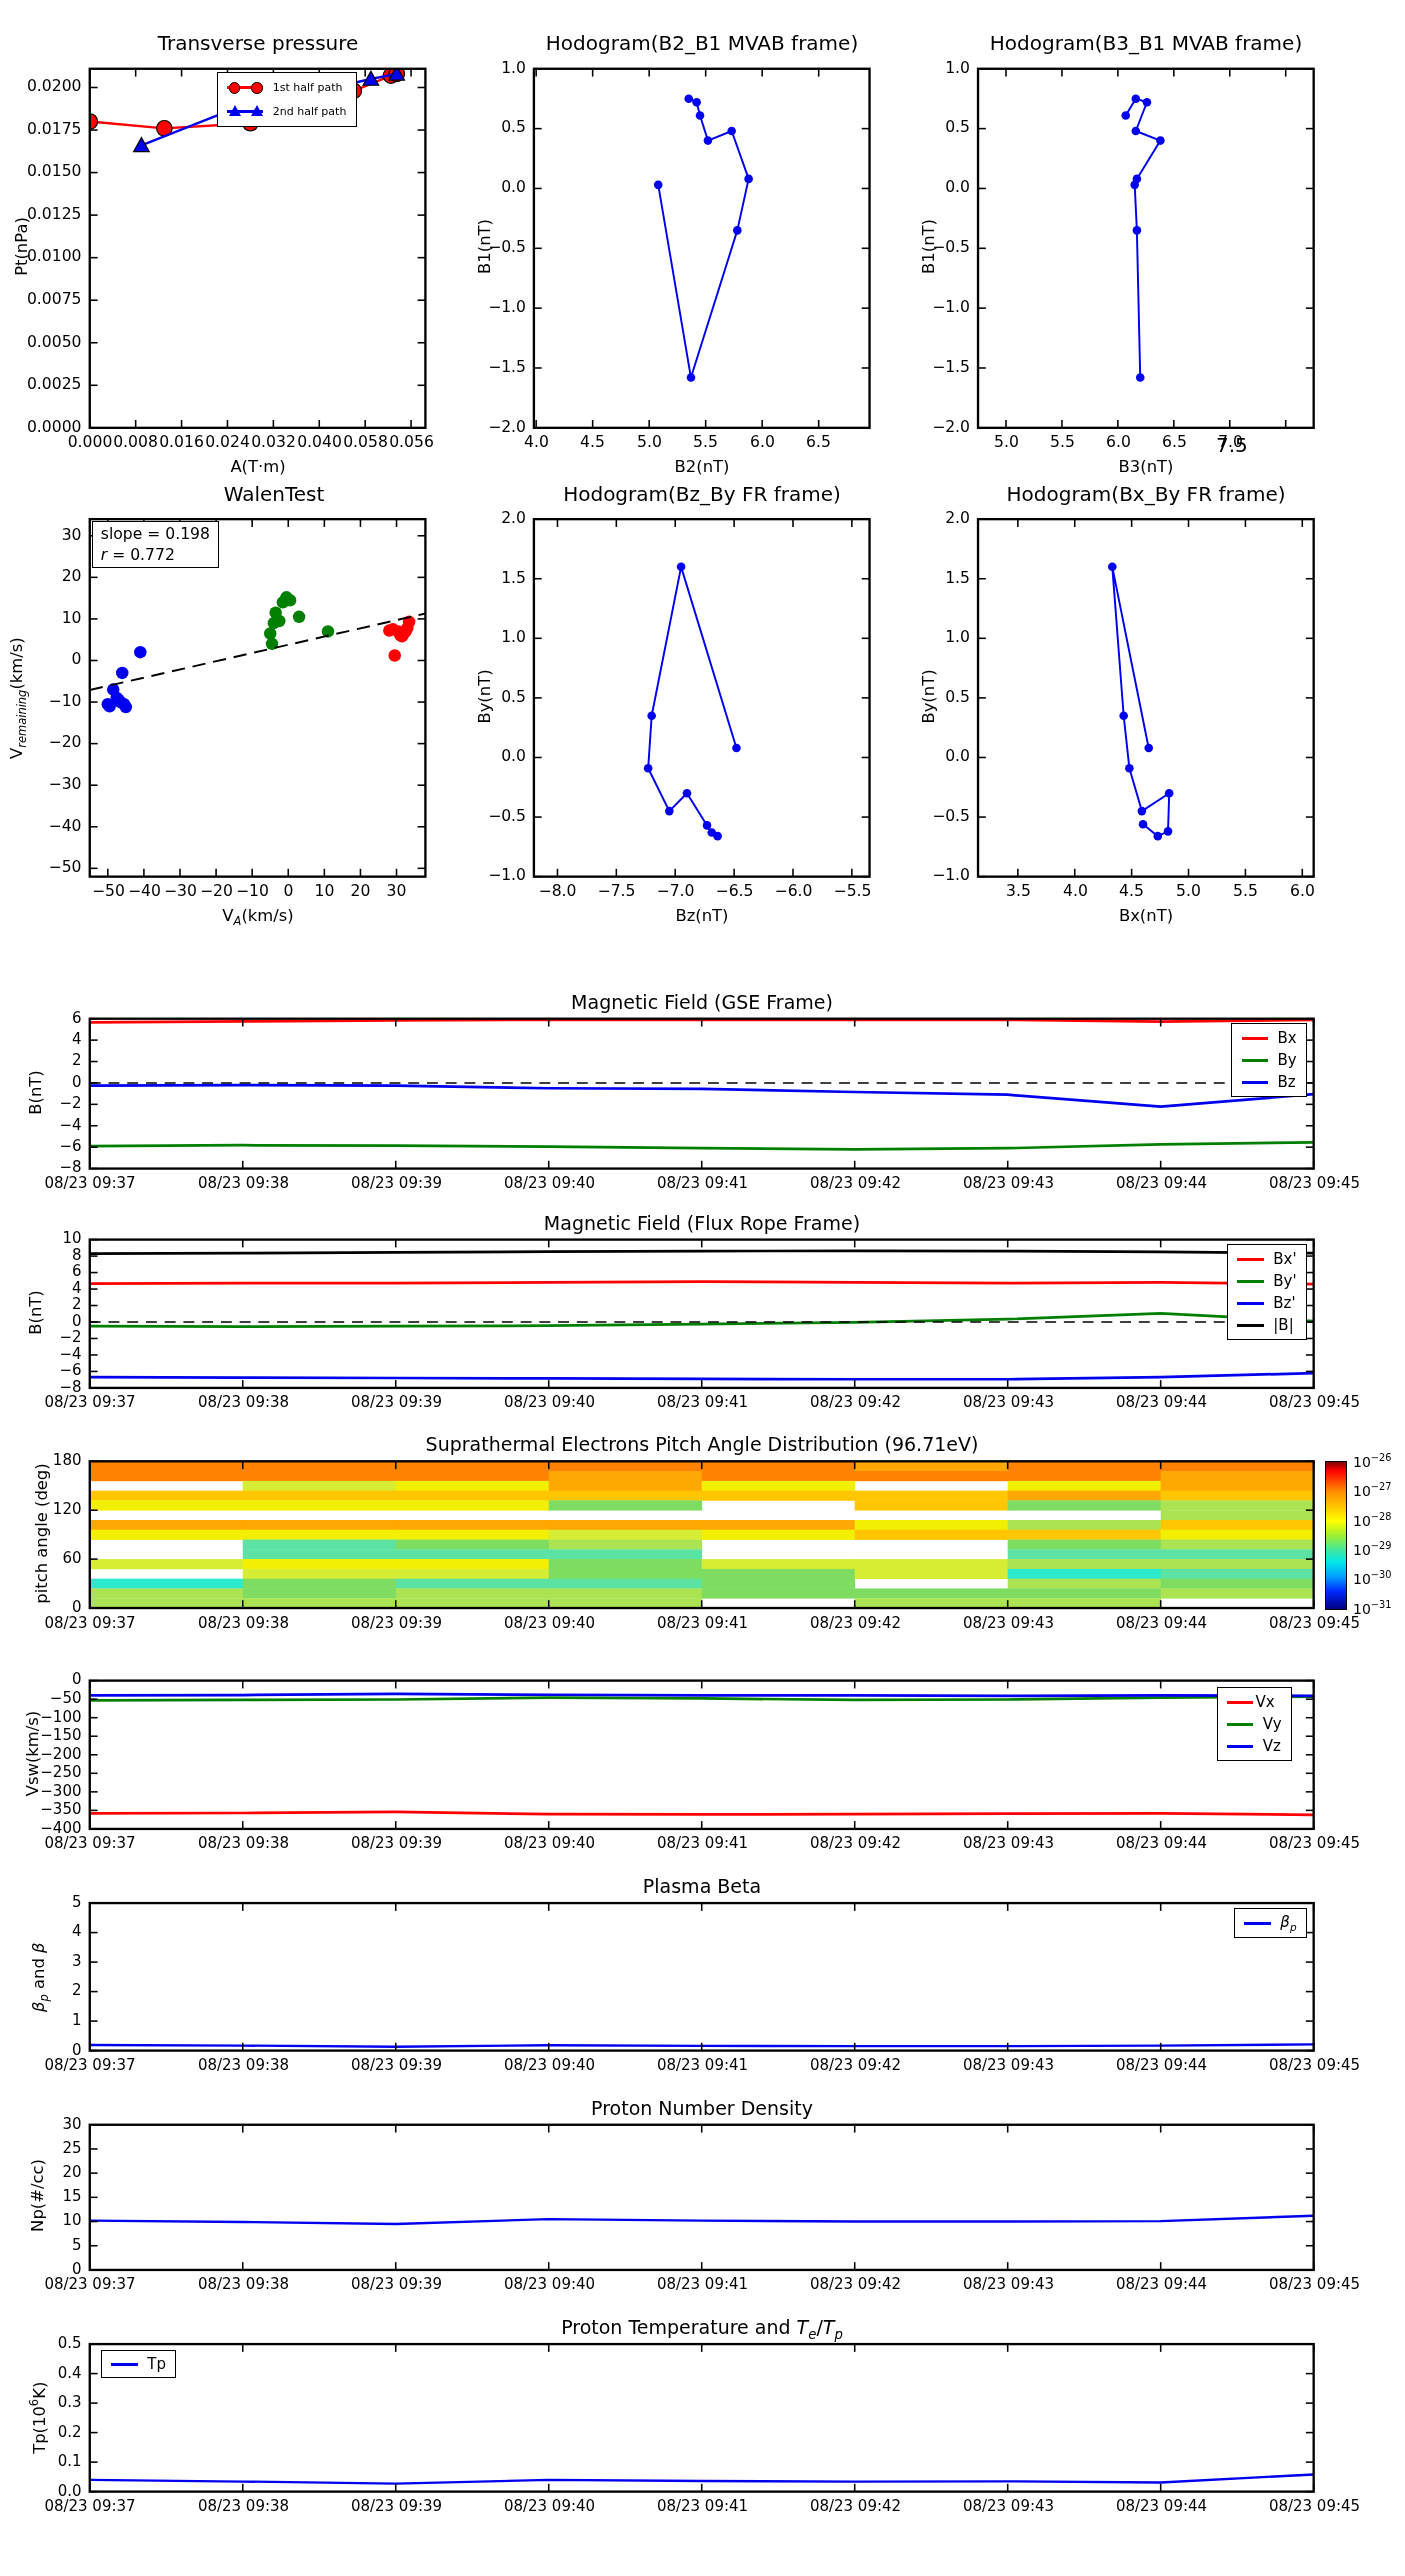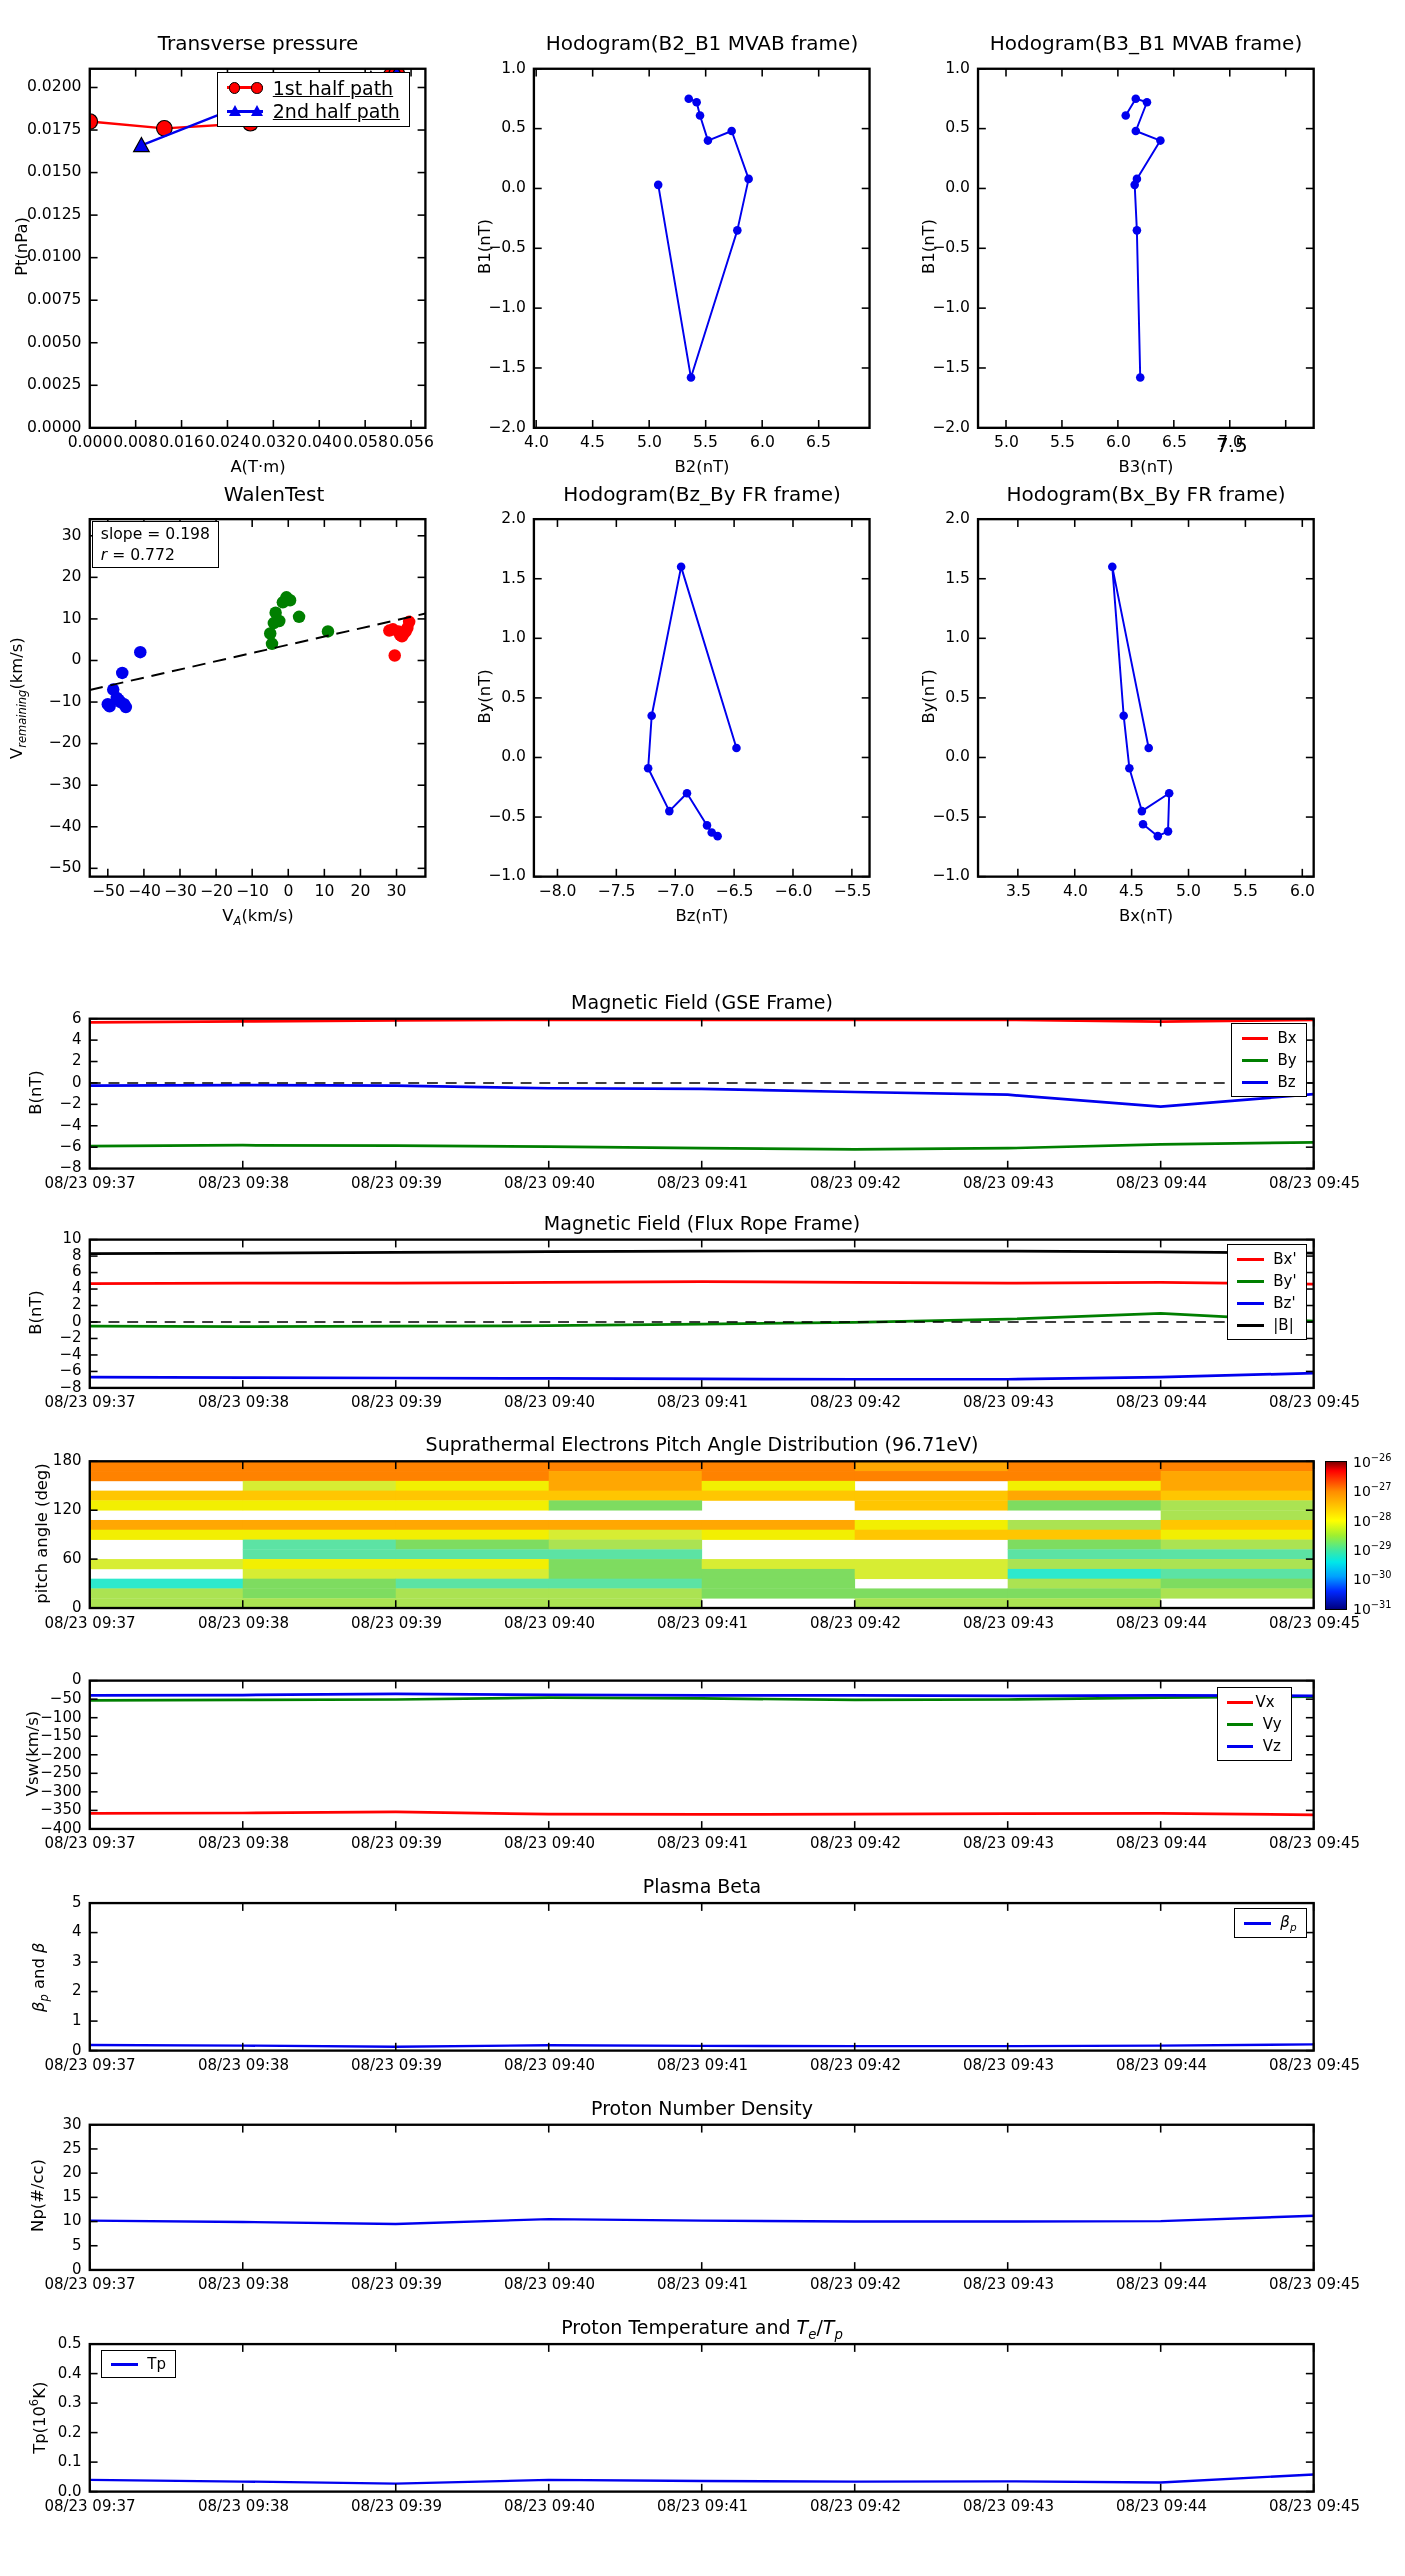--- a/index.html
+++ b/index.html
@@ -746,21 +746,21 @@
     <div class="txt" style="position: absolute; left: -19.5px; top: 333px; width: 101px; text-align: right; font-size: 15.6px;">0.0050</div>
     <div class="txt" style="position: absolute; left: -19.5px; top: 290px; width: 101px; text-align: right; font-size: 15.6px;">0.0075</div>
     <div class="txt" style="position: absolute; left: -19.5px; top: 247px; width: 101px; text-align: right; font-size: 15.6px;">0.0100</div>
     <div class="txt" style="position: absolute; left: -19.5px; top: 205px; width: 101px; text-align: right; font-size: 15.6px;">0.0125</div>
     <div class="txt" style="position: absolute; left: -19.5px; top: 162px; width: 101px; text-align: right; font-size: 15.6px;">0.0150</div>
     <div class="txt" style="position: absolute; left: -19.5px; top: 120px; width: 101px; text-align: right; font-size: 15.6px;">0.0175</div>
     <div class="txt" style="position: absolute; left: -19.5px; top: 77px; width: 101px; text-align: right; font-size: 15.6px;">0.0200</div>
     <div class="txt" style="position: absolute; left: 90px; top: 31px; width: 336px; text-align: center; font-size: 20px;">Transverse pressure</div>
     <div class="txt" style="position: absolute; left: 90px; top: 457px; width: 336px; text-align: center; font-size: 16.4px;">A(T·m)</div>
     <div class="txt" style="position: absolute; left: -135px; top: 237px; width: 312px; text-align: center; font-size: 16.4px; transform: rotate(-90deg);">Pt(nPa)</div>
-    <div class="legend" style="padding: 3.1px 9.4px; font-size: 19px; left: 217px; top: 72px; text-decoration: underline;">
+    <div class="legend" style="padding: 3.1px 9.4px; font-size: 11px; left: 217px; top: 72px;">
       <div class="item" style="height: 23.4px;">
         <span class="swatch" style="width: 36px; background: rgb(255, 0, 0);">
           <span style="position: absolute; left: 1.6px; top: -3.9px; width: 9.4px; height: 9.4px; border-radius: 50%; background: rgb(255, 0, 0); border: 0.8px solid rgb(0, 0, 0);"></span>
           <span style="position: absolute; left: 24px; top: -3.9px; width: 9.4px; height: 9.4px; border-radius: 50%; background: rgb(255, 0, 0); border: 0.8px solid rgb(0, 0, 0);"></span>
         </span>
         <span style="margin-left: 9.4px;">1st half path</span>
       </div>
       <div class="item" style="height: 23.4px;">
         <span class="swatch" style="width: 36px; background: rgb(0, 0, 238);">
           <span style="position: absolute; left: 1.6px; top: -4.7px; width: 0px; height: 0px; border-left: 6.2px solid transparent; border-right: 6.2px solid transparent; border-bottom: 11px solid rgb(0, 0, 238);"></span>

